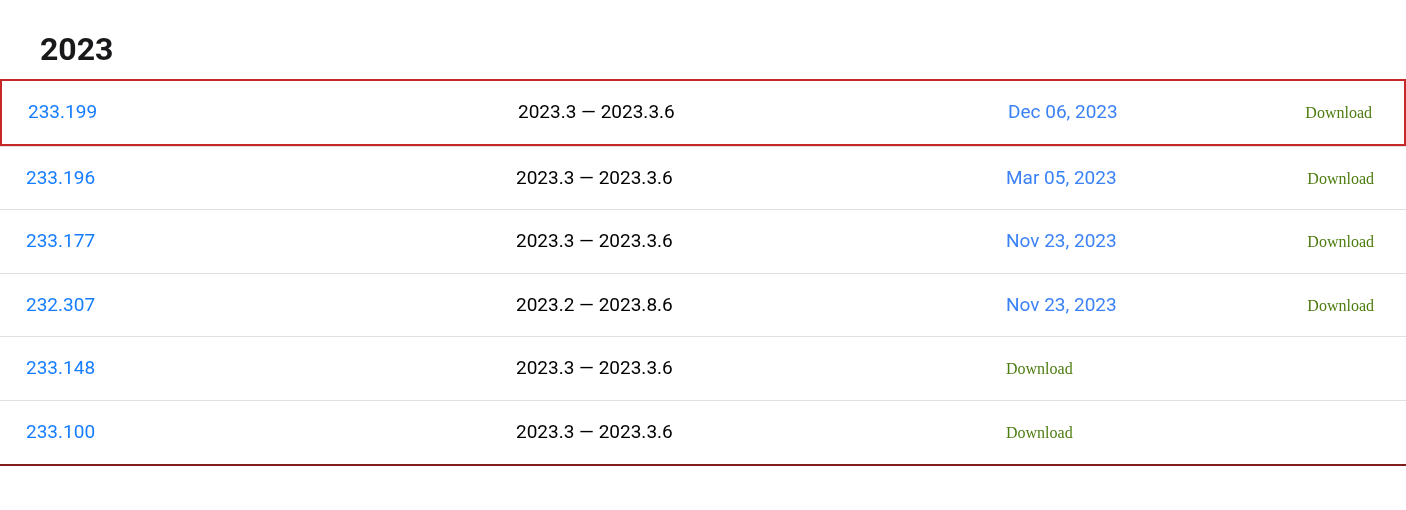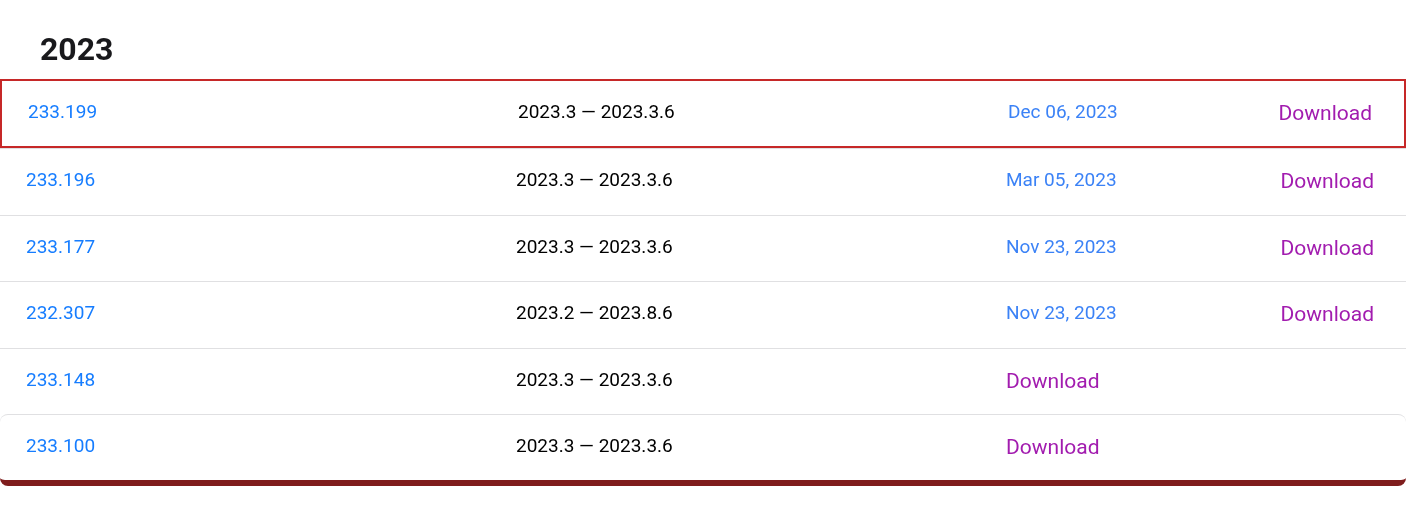--- a/index.html
+++ b/index.html
@@ -24,22 +24,21 @@
     }
     .row {
       display: flex;
       align-items: flex-start;
       border-top: 1px solid #e0e0e2;
       padding: 18px 32px 18px 26px;
       font-size: 19px;
       line-height: 1.4;
     }
     .row:last-child {
-      border-bottom: 6px solid #7f1d1d;
-      border-radius: 8px;
+      border-bottom: 2px solid #7f1d1d;
     }
     .row.highlighted {
       border: 2px solid #c62828;
       margin-top: -1px;
     }
     .col-version {
       flex: 0 0 490px;
     }
     .col-range {
       flex: 0 0 490px;
@@ -52,24 +51,25 @@
     .col-download {
       flex: 0 0 auto;
       text-align: right;
     }
     .link {
       color: #167dff;
       text-decoration: none;
       cursor: pointer;
     }
     .download-link {
-      color: #a21caf;
+      color: #4d7c0f;
       text-decoration: none;
       cursor: pointer;
-      font-size: 21px;
+      font-size: 16px;
+      font-family: Liberation Serif, serif;
     }
   </style>
 </head>
 <body>
 
 <h2 class="year-heading">2023</h2>
 
 <div class="table" id="versions-table">
     <div class="row highlighted">
       <div class="col-version"><a class="link">233.199</a></div>

